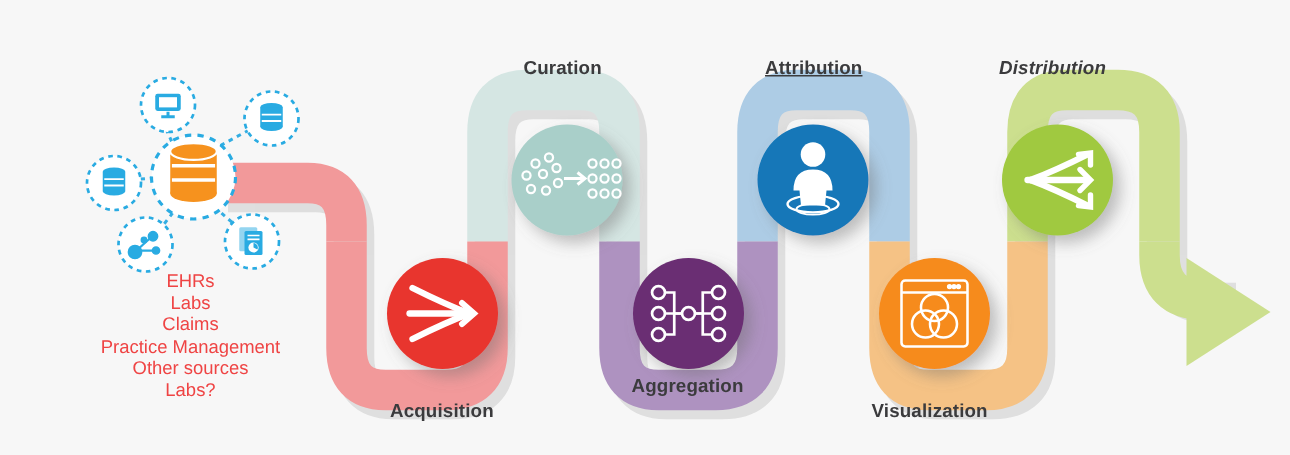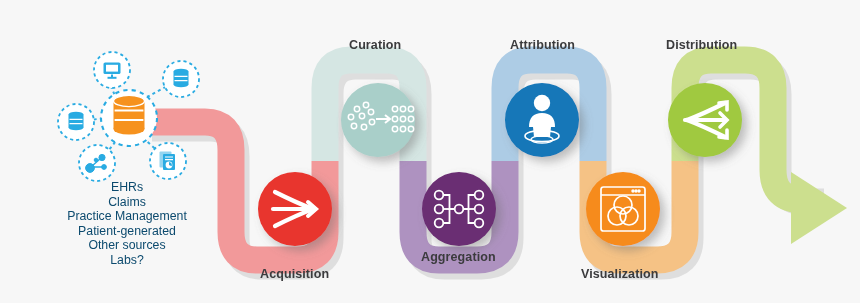--- a/index.html
+++ b/index.html
@@ -19,21 +19,21 @@
     color:#3b3b3d;
     white-space:nowrap;
     letter-spacing:.1px;
   }
   .srclist{
     position:absolute;
     left:8px;top:180px;
     width:180px;
     text-align:center;
     font-size:12.3px;
-    color:#0c4a6e;
+    color:#ef4444;
     line-height:14.6px;
     white-space:nowrap;
   }
   .srclist div{text-align:center;}
 </style>
 </head>
 <body>
 
 <div id="stage">
 
@@ -248,29 +248,29 @@
         <path d="M696,137 Q674,126 658,120"></path>
         <line x1="656" y1="120" x2="696" y2="120"></line>
         <polyline points="690,103 698,102 698,110" stroke-width="3.6"></polyline>
         <polyline points="690,137 698,138 698,130" stroke-width="3.6"></polyline>
         <polyline points="691,113 698,120 691,127" stroke-width="3.6"></polyline>
       </g>
     </g>
   </svg>
 
   <div class="lbl" style="left:320px;top:38px;">Curation</div>
-  <div class="lbl" style="left:481px;top:38px;">Attribution</div>
-  <div class="lbl" style="left:637px;top:38px;">Distribution</div>
+  <div class="lbl" style="left:481px;top:38px;text-decoration:underline;">Attribution</div>
+  <div class="lbl" style="left:637px;top:38px;font-style:italic;">Distribution</div>
 
   <div class="lbl" style="left:231px;top:267px;">Acquisition</div>
   <div class="lbl" style="left:392px;top:250px;">Aggregation</div>
   <div class="lbl" style="left:552px;top:267px;text-align:center;">Visualization</div>
 
   <div class="srclist">
     <div>EHRs</div>
+    <div>Labs</div>
     <div>Claims</div>
     <div>Practice Management</div>
-    <div>Patient-generated</div>
     <div>Other sources</div>
     <div>Labs?</div>
   </div>
 
 </div>
 
 </body></html>

